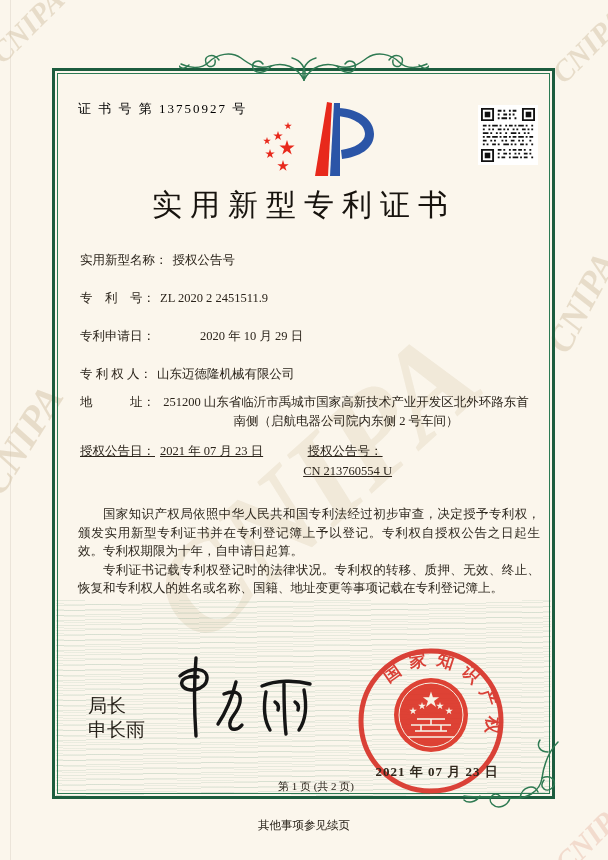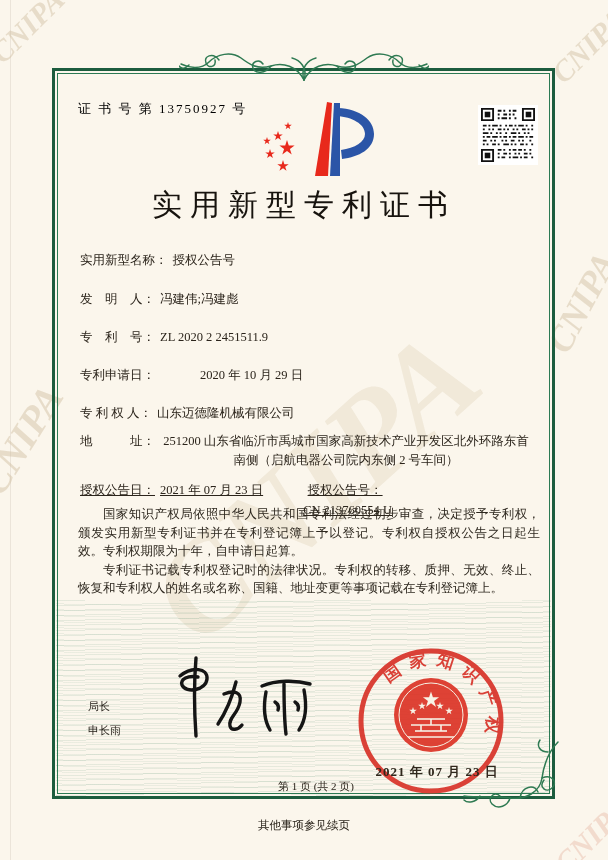--- a/index.html
+++ b/index.html
@@ -32,21 +32,21 @@
   .frow{display:flex;align-items:flex-start;text-align:center;}
   .frow .flabel{flex:0 0 auto;margin-right:5px;white-space:pre;}
   .frow .fvalue{flex:0 1 auto;max-width:372px;}
   .r1{margin-top:19px;}.r2{margin-top:18px;}.r3{margin-top:18px;gap:40px;}.r4{margin-top:18px;}
   .r5{margin-top:9px;line-height:19px;}
   .r6{margin-top:10px;text-decoration:underline;}
   .pair2{margin-left:40px;display:flex;flex-direction:column;}
   .paras{position:absolute;left:78px;top:505px;width:462px;font-size:12.5px;line-height:18.6px;
          text-align:justify;color:#2e281f;}
   .paras p{margin:0;text-indent:2em;}
-  .signer{position:absolute;left:88px;top:694px;font-size:11px;line-height:24px;color:#26211a;}
+  .signer{position:absolute;left:88px;top:694px;font-size:19px;line-height:24px;color:#26211a;}
   .signature{position:absolute;left:158px;top:652px;}
   .seal{position:absolute;left:352px;top:642px;width:158px;height:158px;}
   .seal-date{position:absolute;left:352px;top:763px;width:170px;text-align:center;
              font-size:13px;letter-spacing:1px;color:#30271c;font-weight:bold;}
   .page-num{position:absolute;left:12px;top:779px;width:608px;text-align:center;font-size:11px;color:#2b241b;}
   .footer-note{position:absolute;left:0;top:818px;width:608px;text-align:center;font-size:11.5px;color:#2b241b;}
   .logo{position:absolute;left:230px;top:96px;}
   .qr{position:absolute;left:478px;top:105px;background:#fff;padding:3px;}
 </style>
 </head>
@@ -145,24 +145,20 @@
       <line x1="9" y1="26.5" x2="28" y2="26.5" stroke-dasharray="1 1 2 2 1 1 3 1"></line>
     </g>
   </svg>
 
   <div class="title">实用新型专利证书</div>
 
   <div class="fields">
     <div class="frow">
       <span class="flabel">实用新型名称：</span>
       <span class="fvalue">授权公告号</span>
-    </div>
-    <div class="frow r1">
-      <span class="flabel">发　明　人：</span>
-      <span class="fvalue">冯建伟;冯建彪</span>
     </div>
     <div class="frow r2">
       <span class="flabel">专　利　号：</span>
       <span class="fvalue">ZL 2020 2 2451511.9</span>
     </div>
     <div class="frow r3">
       <span class="flabel">专利申请日：</span>
       <span class="fvalue">2020 年 10 月 29 日</span>
     </div>
     <div class="frow r4">

